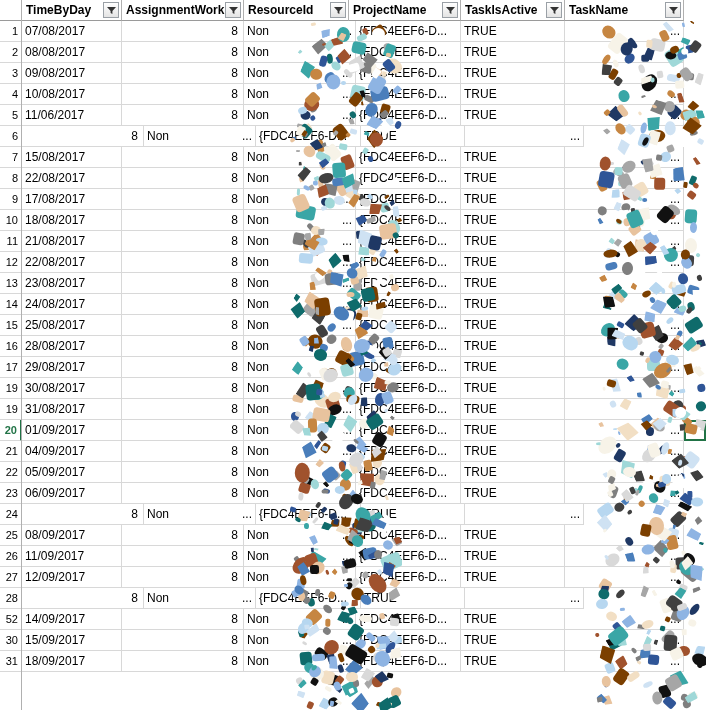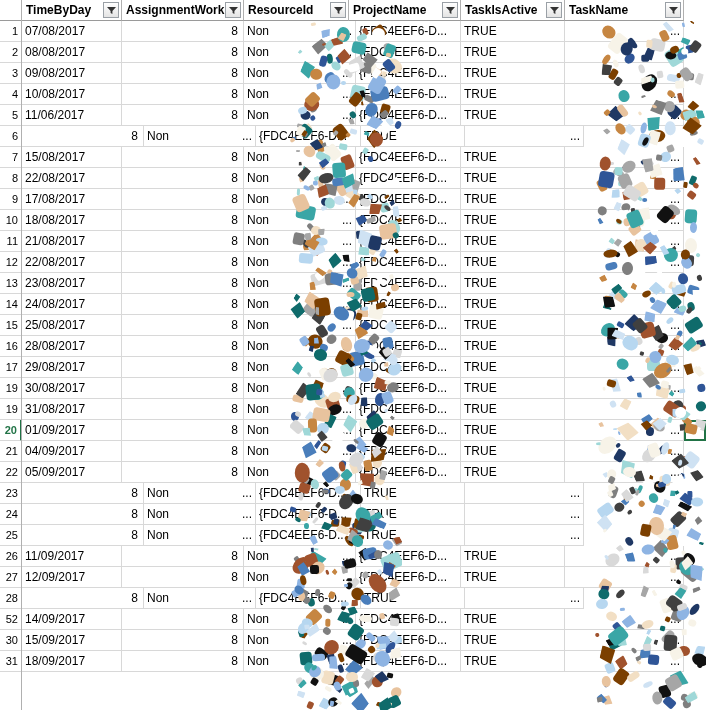--- a/index.html
+++ b/index.html
@@ -416,36 +416,38 @@
         <div class="row-header">22</div>
         <div class="cell c-time left"><span>05/09/2017</span></div>
         <div class="cell c-work num"><span>8</span></div>
         <div class="cell c-proj left"><span>Non</span><span class="ellip">...</span></div>
         <div class="cell c-res left"><span>{FDC4EEF6-D...</span></div>
         <div class="cell c-act left"><span>TRUE</span></div>
         <div class="cell c-task left"><span></span><span class="ellip">...</span></div>
       </div>
       <div class="row">
         <div class="row-header">23</div>
+        <div class="cell c-time left"><span>06/09/2017</span></div>
         <div class="cell c-work num"><span>8</span></div>
         <div class="cell c-proj left"><span>Non</span><span class="ellip">...</span></div>
         <div class="cell c-res left"><span>{FDC4EEF6-D...</span></div>
         <div class="cell c-act left"><span>TRUE</span></div>
         <div class="cell c-task left"><span></span><span class="ellip">...</span></div>
       </div>
       <div class="row">
         <div class="row-header">24</div>
         <div class="cell c-work num"><span>8</span></div>
         <div class="cell c-proj left"><span>Non</span><span class="ellip">...</span></div>
         <div class="cell c-res left"><span>{FDC4EEF6-D...</span></div>
         <div class="cell c-act left"><span>TRUE</span></div>
         <div class="cell c-task left"><span></span><span class="ellip">...</span></div>
       </div>
       <div class="row">
         <div class="row-header">25</div>
+        <div class="cell c-time left"><span>08/09/2017</span></div>
         <div class="cell c-work num"><span>8</span></div>
         <div class="cell c-proj left"><span>Non</span><span class="ellip">...</span></div>
         <div class="cell c-res left"><span>{FDC4EEF6-D...</span></div>
         <div class="cell c-act left"><span>TRUE</span></div>
         <div class="cell c-task left"><span></span><span class="ellip">...</span></div>
       </div>
       <div class="row">
         <div class="row-header">26</div>
         <div class="cell c-time left"><span>11/09/2017</span></div>
         <div class="cell c-work num"><span>8</span></div>

